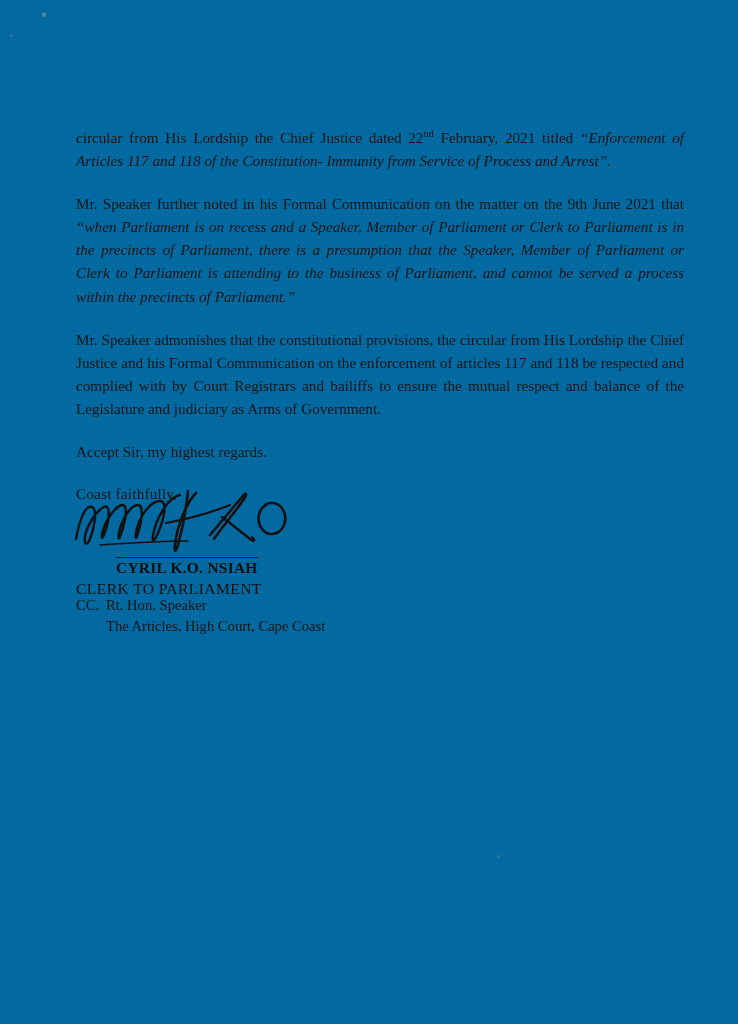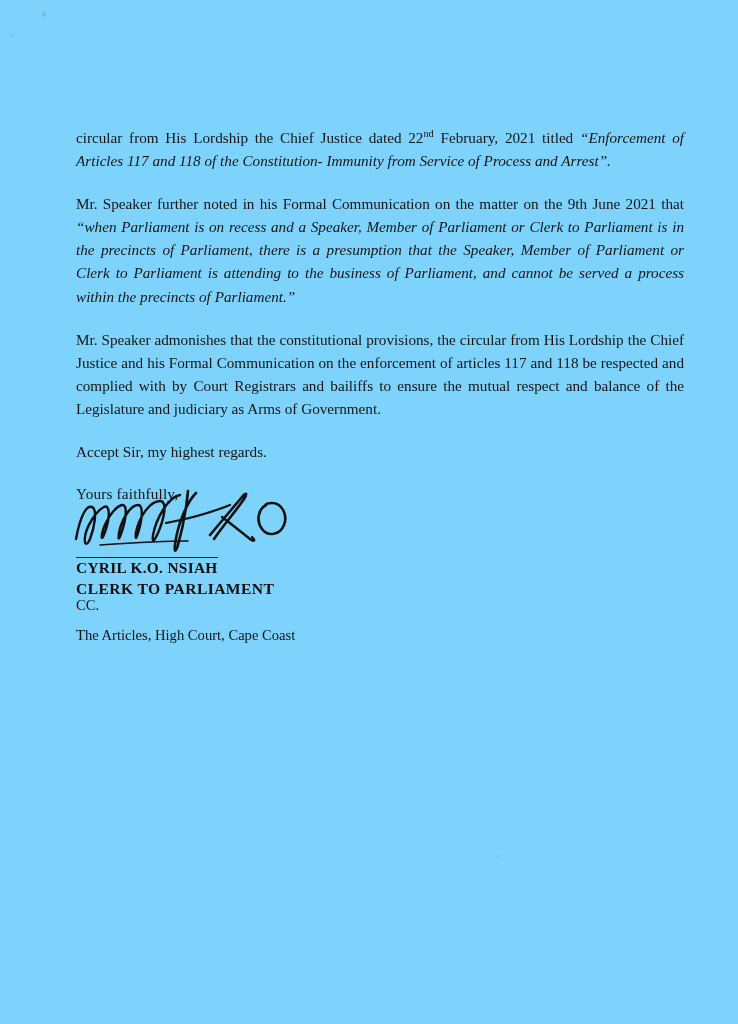--- a/index.html
+++ b/index.html
@@ -14,21 +14,21 @@
     font-family: "Liberation Serif", serif;
     color: #1a1a1a;
     position: relative;
   }
   .page {
     position: absolute;
     left: 0;
     top: 0;
     width: 738px;
     height: 1024px;
-    background: #7dd3fc;
+    background: #0369a1;
   }
   
   .speck {
     position: absolute;
     background: #9a9a9a;
     border-radius: 50%;
     opacity: 0.55;
   }
   .speck-a { left: 42px; top: 12px; width: 4px; height: 5px; }
   .speck-b { left: 10px; top: 34px; width: 3px; height: 3px; opacity: .35; }
@@ -90,40 +90,40 @@
   }
   .name-line {
     font-size: 15.4px;
     font-weight: bold;
     letter-spacing: .3px;
     color: #0f0f0f;
     margin-top: 2px;
     border-top: 1.4px solid #1a1a1a;
     display: inline-block;
     padding-top: 1px;
+    margin-left: 40px;
   }
   .title-line {
     font-size: 15.6px;
-    font-weight: bold;
+    font-weight: normal;
     letter-spacing: .4px;
     color: #0f0f0f;
     margin-top: 3px;
   }
 
   .cc-block {
     position: absolute;
     left: 76px;
     top: 595px;
     font-size: 14.6px;
     line-height: 1.42;
     color: #141414;
   }
   .cc-row {
     display: flex;
-    flex-direction: column;
   }
   .cc-label {
     width: 30px;
     flex: 0 0 30px;
   }
   .cc-list {
     padding-left: 0;
   }
   .cc-item { white-space: nowrap; }
 </style>
@@ -150,21 +150,21 @@
       <span>Mr. Speaker admonishes that the constitutional provisions, the circular from His Lordship the Chief Justice and his Formal Communication on the enforcement of articles 117 and 118 be respected and complied with by Court Registrars and bailiffs to ensure the mutual respect and balance of the Legislature and judiciary as Arms of Government.</span>
     </p>
 
     <p class="para accept">
       <span>Accept Sir, my highest regards.</span>
     </p>
 
   </div>
 
   <div class="signoff">
-    <div class="yours">Yours faithfully,</div>
+    <div class="yours">Coast faithfully,</div>
 
     <div class="sig-wrap">
       <svg class="signature" viewBox="0 0 300 80">
         <g fill="none" stroke="#111111" stroke-width="2.4" stroke-linecap="round" stroke-linejoin="round">
           <path d="M6 56 C10 34, 16 22, 22 24 C28 26, 24 46, 20 56 C17 63, 14 62, 15 54 C16 44, 26 28, 34 24 C40 21, 40 34, 36 46 C33 55, 31 58, 32 51 C34 40, 44 24, 52 22 C58 21, 56 36, 52 48 C49 57, 48 58, 49 50 C51 38, 60 22, 68 22 C74 22, 72 38, 68 50 C66 57, 65 56, 66 49 C69 34, 80 18, 90 18 C98 18, 94 36, 88 50 C84 59, 82 60, 83 52 C86 36, 98 14, 110 12"></path>
           <path d="M96 40 C118 36, 140 30, 160 22" stroke-width="2.2"></path>
           <path d="M118 8 C116 28, 112 48, 108 62 C106 69, 104 70, 105 62 C107 44, 116 20, 126 10" stroke-width="2.6"></path>
           <path d="M140 52 C150 40, 162 26, 172 14 C176 9, 178 10, 174 16 C166 28, 152 44, 144 56" stroke-width="2.6"></path>
           <path d="M152 34 C160 40, 170 48, 180 56 C184 59, 186 58, 182 54" stroke-width="2.4"></path>
           <path d="M196 22 C188 26, 186 38, 192 46 C198 54, 210 52, 214 42 C218 32, 212 20, 202 20 C198 20, 195 21, 196 22" stroke-width="2.6"></path>
@@ -174,18 +174,19 @@
     </div>
 
     <div class="name-line">CYRIL K.O. NSIAH</div>
     <div class="title-line">CLERK TO PARLIAMENT</div>
   </div>
 
   <div class="cc-block">
     <div class="cc-row">
       <div class="cc-label">CC.</div>
       <div class="cc-list">
+        <div class="cc-item">Rt. Hon. Speaker</div>
         <div class="cc-item">The Articles, High Court, Cape Coast</div>
       </div>
     </div>
   </div>
 
 </div>
 
 </body></html>

